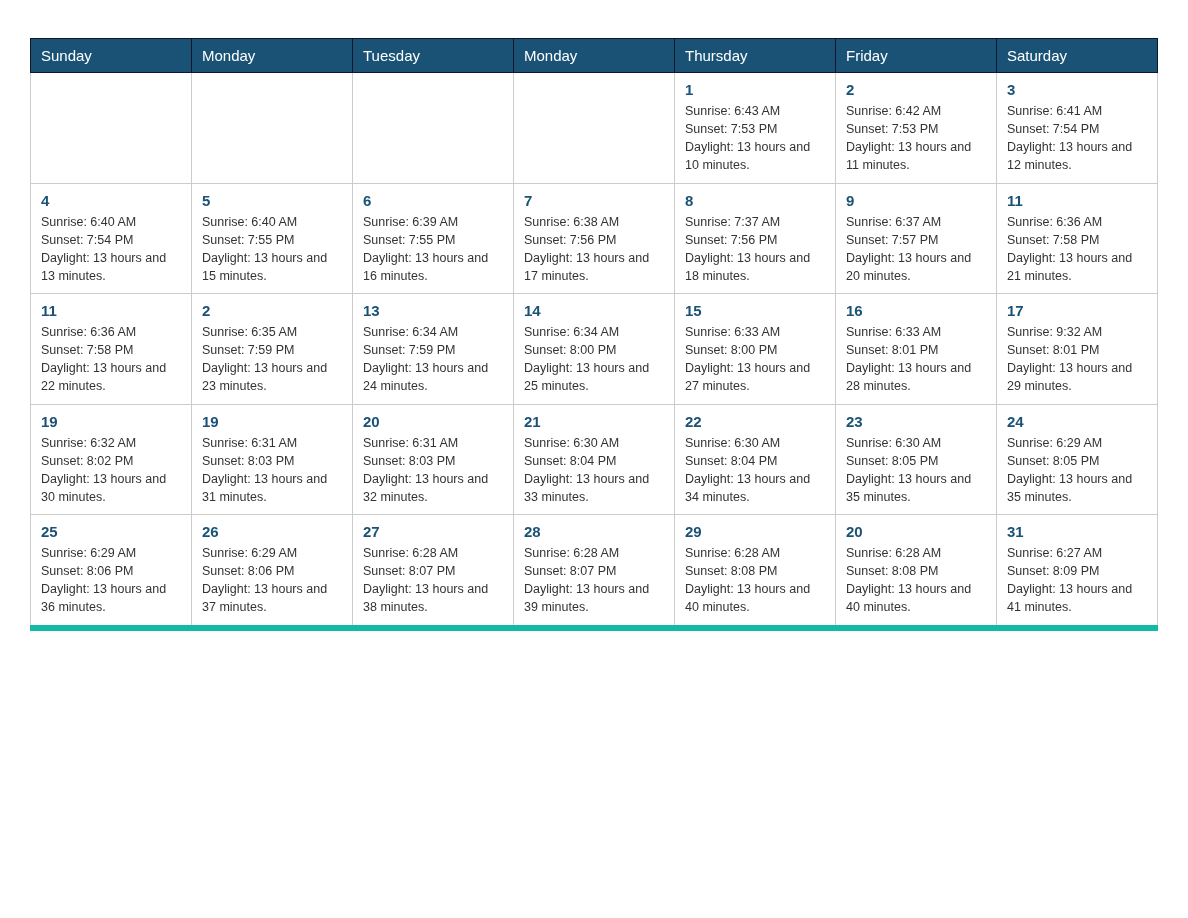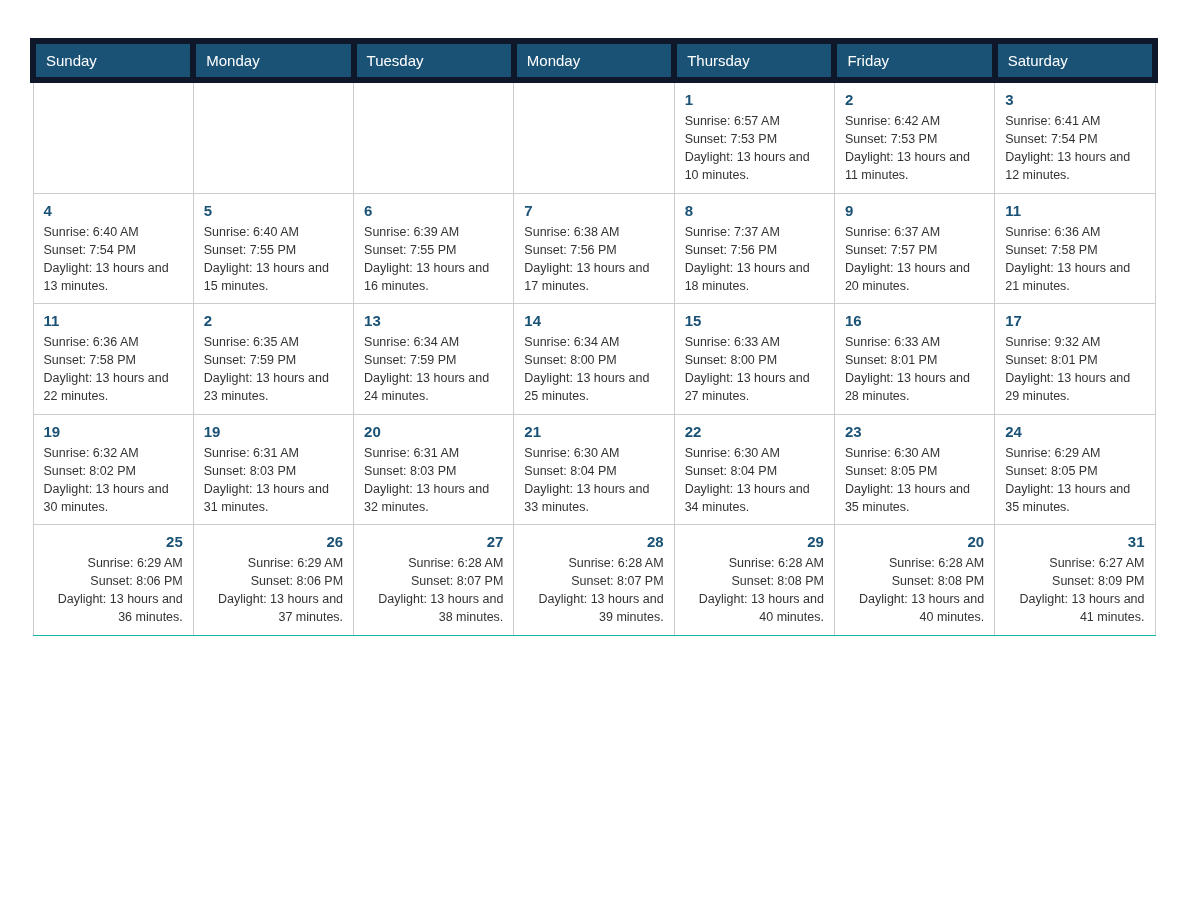--- a/index.html
+++ b/index.html
@@ -65,21 +65,21 @@
       border-collapse: collapse;
       table-layout: fixed;
     }
     thead tr th {
       background-color: #1a5276;
       color: #fff;
       text-align: left;
       padding: 8px 10px;
       font-size: 15px;
       font-weight: normal;
-      border: 6px solid #0f172a;
+      border: 1px solid #0f172a;
     }
     tbody tr td {
       vertical-align: top;
       padding: 8px 10px;
       border: 1px solid #ccc;
       height: 110px;
       font-size: 13px;
       color: #333;
     }
     .day-number {
@@ -91,22 +91,21 @@
     }
     .day-info {
       font-size: 12.5px;
       line-height: 1.45;
       color: #333;
     }
     .empty-cell {
       background: #fff;
     }
     tbody tr:last-child td {
-      border-bottom: 1px solid #14b8a6;
-      text-align: right;
+      border-bottom: 6px solid #14b8a6;
     }
   </style>
 </head>
 <body>
 
 <div class="header">
 </div>
 
 <table>
   <thead>
@@ -121,21 +120,21 @@
       </tr>
   </thead>
   <tbody id="calendar-body">
   <tr>
         <td class="empty-cell"></td>
         <td class="empty-cell"></td>
         <td class="empty-cell"></td>
         <td class="empty-cell"></td>
         <td>
           <span class="day-number">1</span>
-          <div class="day-info">Sunrise: 6:57 AM
+          <div class="day-info">Sunrise: 6:43 AM
 Sunset: 7:53 PM
 Daylight: 13 hours and 10 minutes.</div>
         </td>
         <td>
           <span class="day-number">2</span>
           <div class="day-info">Sunrise: 6:42 AM
 Sunset: 7:53 PM
 Daylight: 13 hours and 11 minutes.</div>
         </td>
         <td>

